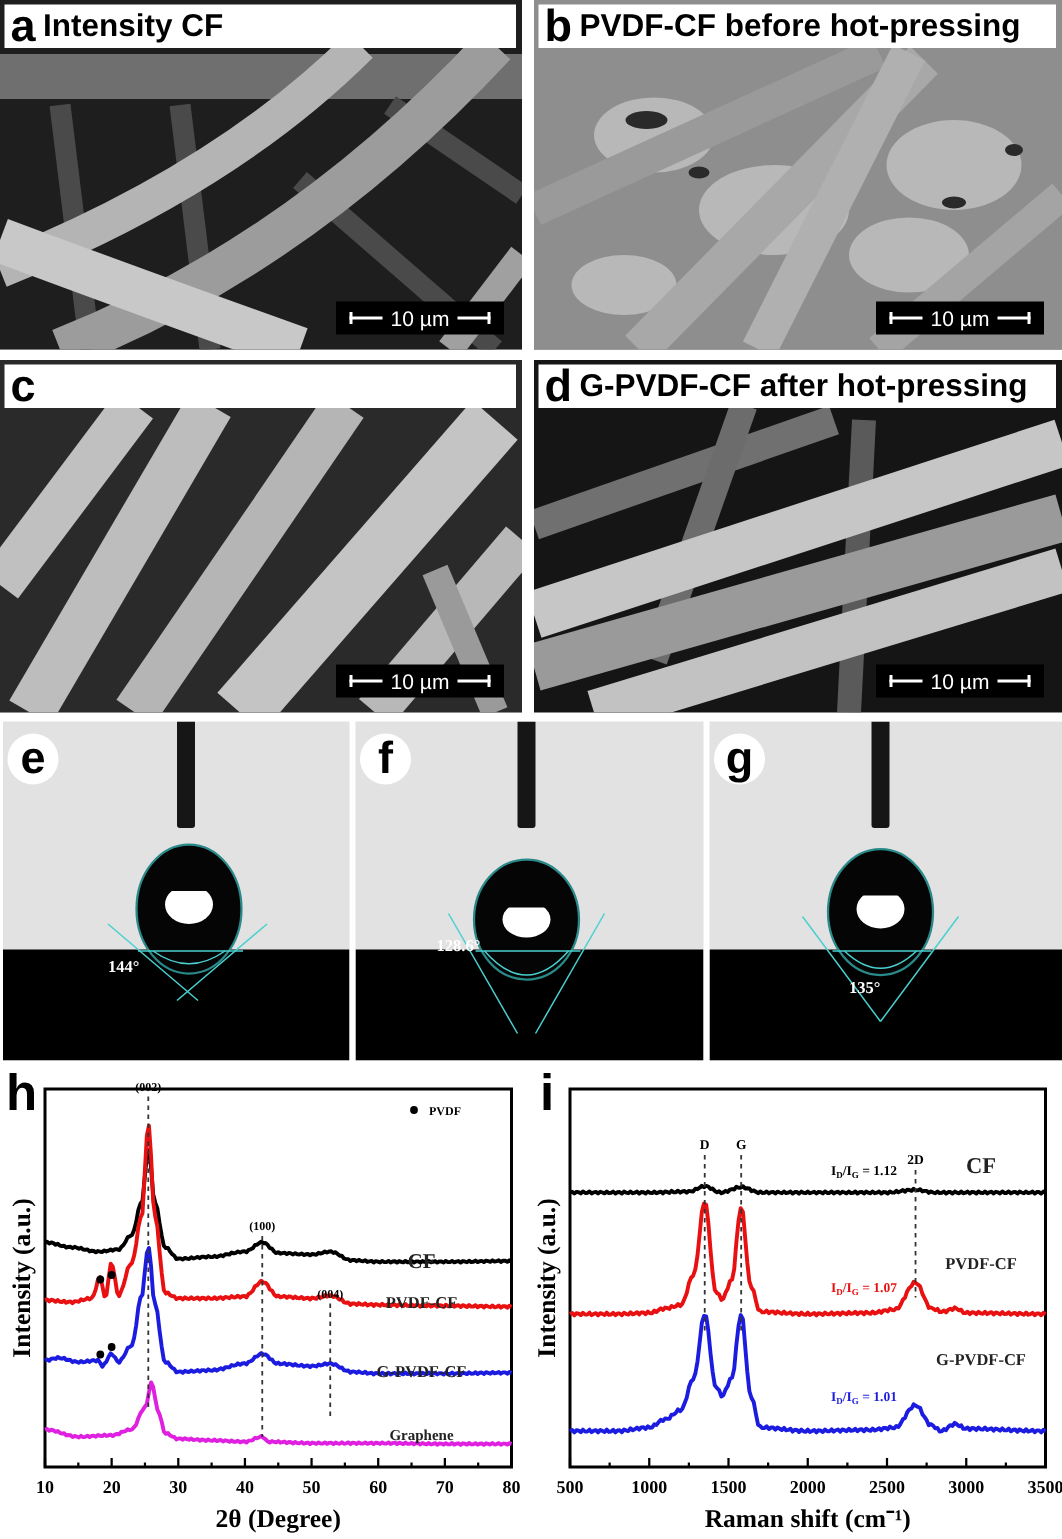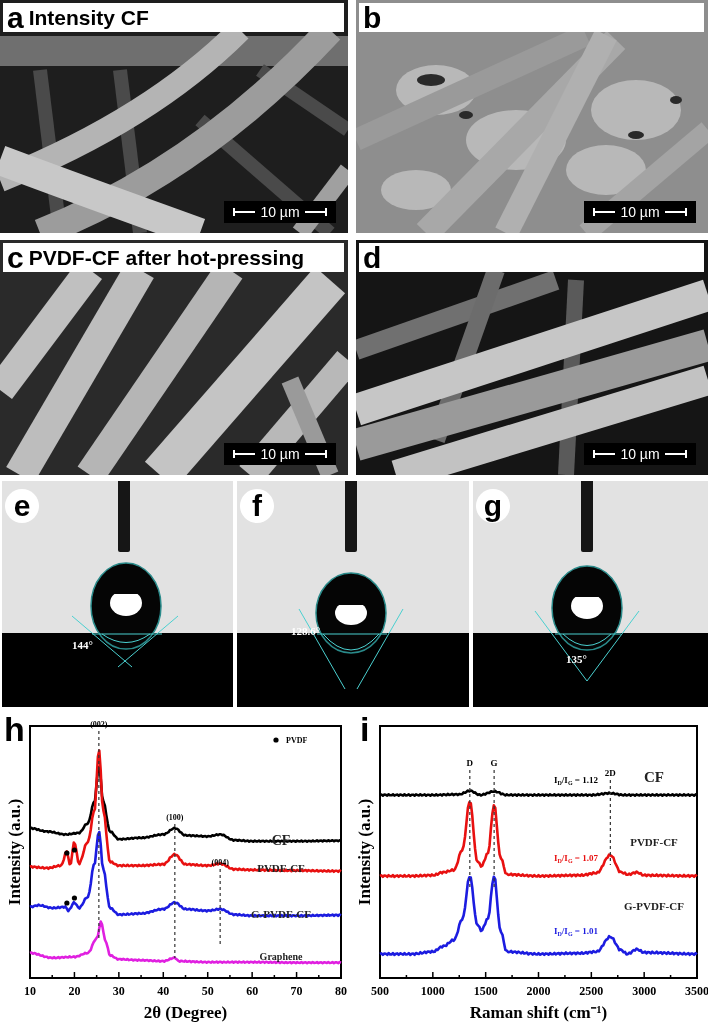--- a/index.html
+++ b/index.html
@@ -71,61 +71,62 @@
         <ellipse cx="280" cy="135" rx="8" ry="4"></ellipse>
         <ellipse cx="320" cy="100" rx="6" ry="4"></ellipse>
       </g>
     <path d="M0,140 L230,35" stroke="#9a9a9a" stroke-width="22" fill="none"></path>
     <path d="M70,233 L260,40" stroke="#a8a8a8" stroke-width="26" fill="none"></path>
     <path d="M150,233 L250,35" stroke="#b0b0b0" stroke-width="24" fill="none"></path>
     <path d="M230,233 L352,130" stroke="#a4a4a4" stroke-width="20" fill="none"></path>
   </svg>
   <div class="sem-title">
     <span class="letter">b</span>
+    <span>PVDF-CF before hot-pressing</span>
   </div>
   <div class="scalebar">
     <span class="line l"></span>
       <span>10 µm</span>
       <span class="line r"></span>
   </div>
 </div>
 
 <div class="sem" style="left:0;top:240px;width:348px;height:235px;">
   <svg width="348" height="235">
     <rect width="348" height="235" fill="#2a2a2a"></rect>
     <path d="M0,150 L90,30" stroke="#c0c0c0" stroke-width="30" fill="none"></path>
     <path d="M20,235 L140,30" stroke="#bdbdbd" stroke-width="32" fill="none"></path>
     <path d="M90,235 L230,30" stroke="#b5b5b5" stroke-width="30" fill="none"></path>
     <path d="M160,235 L330,40" stroke="#c4c4c4" stroke-width="40" fill="none"></path>
     <path d="M250,235 L348,120" stroke="#b8b8b8" stroke-width="28" fill="none"></path>
     <path d="M290,140 L330,235" stroke="#9a9a9a" stroke-width="18" fill="none"></path>
   </svg>
   <div class="sem-title">
     <span class="letter">c</span>
-    <span>PVDF-CF after hot-pressing</span>
   </div>
   <div class="scalebar">
     <span class="line l"></span>
       <span>10 µm</span>
       <span class="line r"></span>
   </div>
 </div>
 
 <div class="sem" style="left:356px;top:240px;width:352px;height:235px;">
   <svg width="352" height="235">
     <rect width="352" height="235" fill="#151515"></rect>
     <path d="M0,110 L200,40" stroke="#707070" stroke-width="20" fill="none"></path>
     <path d="M80,200 L140,30" stroke="#6c6c6c" stroke-width="18" fill="none"></path>
     <path d="M210,235 L220,40" stroke="#5a5a5a" stroke-width="16" fill="none"></path>
     <path d="M0,170 L352,55" stroke="#c6c6c6" stroke-width="32" fill="none"></path>
     <path d="M0,205 L352,105" stroke="#9a9a9a" stroke-width="32" fill="none"></path>
     <path d="M40,235 L352,140" stroke="#c2c2c2" stroke-width="30" fill="none"></path>
   </svg>
   <div class="sem-title">
     <span class="letter">d</span>
+    <span>G-PVDF-CF after hot-pressing</span>
   </div>
   <div class="scalebar">
     <span class="line l"></span>
       <span>10 µm</span>
       <span class="line r"></span>
   </div>
 </div>
 
 <div class="ca" style="left:2px;top:481px;width:231px;height:226px;">
   <div class="needle" style="left:116px;"></div>

